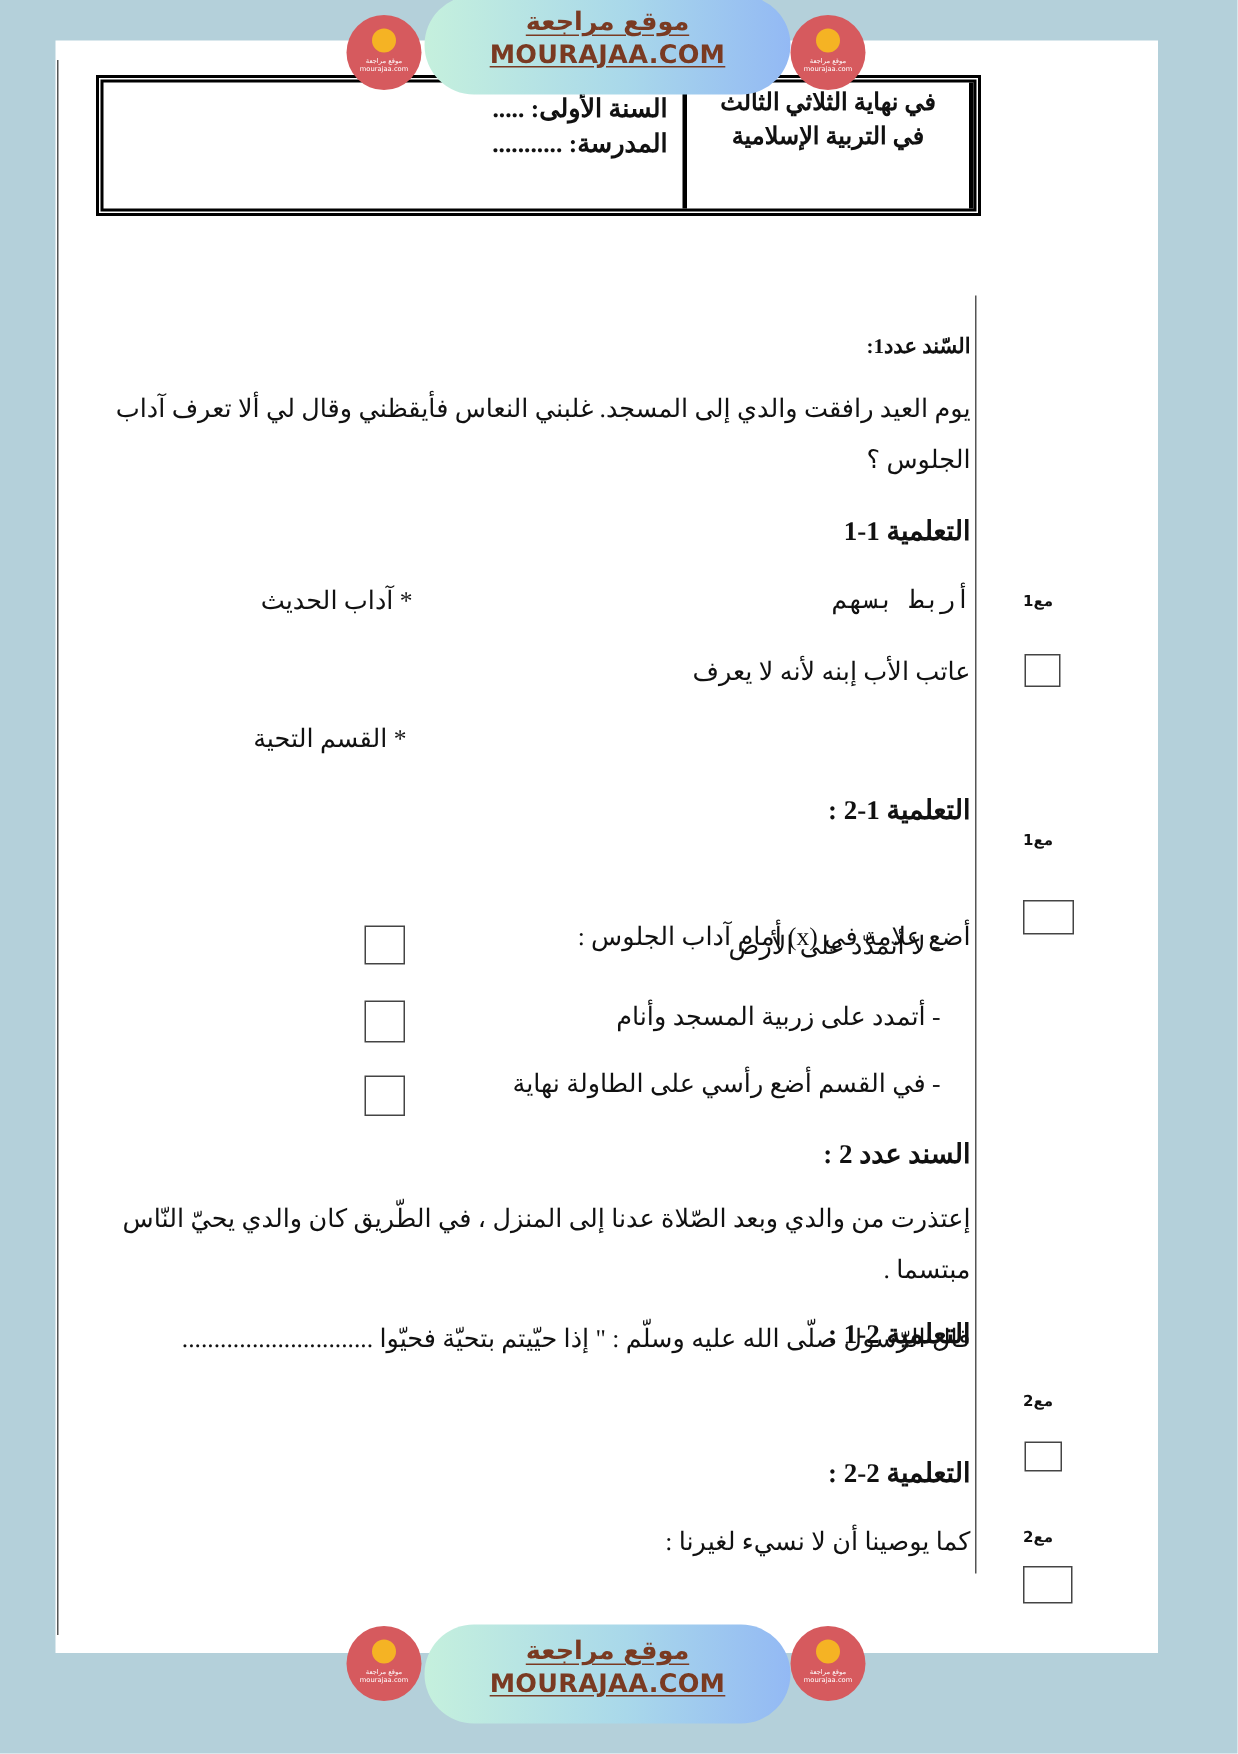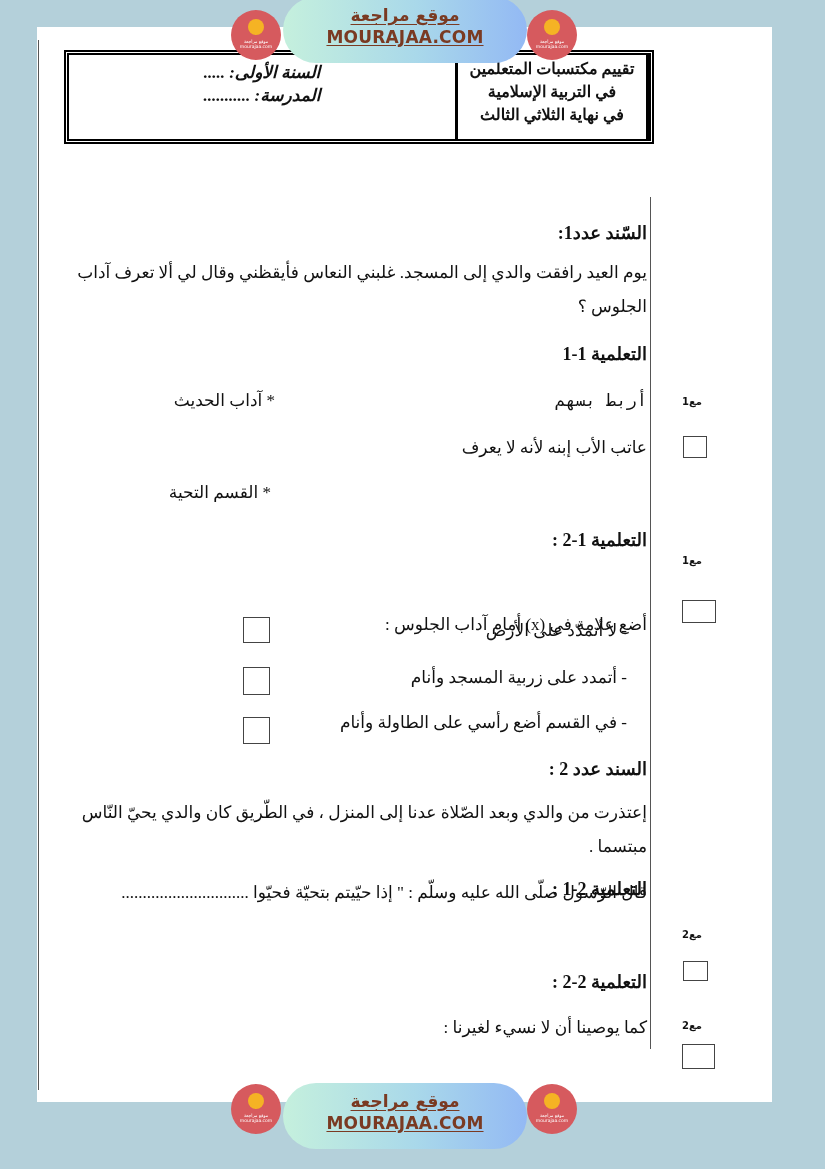--- a/index.html
+++ b/index.html
@@ -18,21 +18,21 @@
   
   .hdr-table {
     position:absolute; left:64px; top:50px; width:590px; height:94px;
     border:4px double #000; border-width:5px; box-sizing:border-box;
     display:flex; flex-direction:row-reverse; direction:rtl;
     outline:1px solid #000; outline-offset:-2px;
   }
   .hdr-cell { box-sizing:border-box; height:100%; padding:6px 10px; font-weight:bold; font-size:17px; line-height:23px; color:#111; }
   .hdr-cell.right { width:197px; text-align:right; order:3; }
   .hdr-cell.mid { width:194px; text-align:center; border-left:3px solid #000; border-right:3px solid #000; order:2; font-size:16px; padding-top:2px; }
-  .hdr-cell.left { flex:1; text-align:center; order:1;font-style:italic; }
+  .hdr-cell.left { flex:1; text-align:right; order:1; }
   .hdr-cell .row { display:block; white-space:nowrap; }
   .wm-pill {
     position:absolute; width:244px; height:66px; border-radius:33px;
     background:linear-gradient(90deg,#c5f0dd 0%,#a9d8ea 55%,#93b9f4 100%);
     text-align:center; color:#7a3a22; font-family:"DejaVu Sans", sans-serif; font-weight:bold;
   }
   .wm-pill .ar { display:block; font-size:17px; margin-top:8px; text-decoration:underline; text-underline-offset:3px; }
   .wm-pill .en { display:block; font-size:17px; margin-top:2px; text-decoration:underline; text-underline-offset:2px; letter-spacing:0.2px;}
   .wm-badge {
     position:absolute; width:50px; height:50px; border-radius:50%; background:#d65a5e;
@@ -49,23 +49,22 @@
   .box { position:absolute; border:1.5px solid #444; box-sizing:border-box; background:#fff; }
 </style>
 </head>
 <body>
 
 <div class="page"></div>
 <div class="page-edge"></div>
 
 <div class="hdr-table">
   <div class="hdr-cell mid">
-    <span class="row">تقييم مكتسبات المتعلمين</span>
+    <span class="row">في نهاية الثلاثي الثالث</span>
     <span class="row">في التربية الإسلامية</span>
-    <span class="row">في نهاية الثلاثي الثالث</span>
   </div>
   <div class="hdr-cell left">
     <span class="row">السنة الأولى: .....</span>
     <span class="row">المدرسة: ...........</span>
   </div>
 </div>
 
 <div class="wm-badge" style="left:231px; top:10px;">
   <span class="logo"></span>
   <span class="cap"><span>موقع مراجعة</span><br><span>mourajaa.com</span></span>
@@ -74,38 +73,38 @@
   <span class="ar">موقع مراجعة</span>
   <span class="en">MOURAJAA.COM</span>
 </div>
 <div class="wm-badge" style="left:527px; top:10px;">
   <span class="logo"></span>
   <span class="cap"><span>موقع مراجعة</span><br><span>mourajaa.com</span></span>
 </div>
 
 <div class="vline"></div>
 
-<div class="txt bold" style="right:178px; top:222px; font-size:18px;">السّند عدد1:</div>
+<div class="txt bold" style="right:178px; top:222px; font-size:14px;">السّند عدد1:</div>
 <div class="txt para" style="right:178px; top:256px; width:580px;">يوم العيد رافقت والدي إلى المسجد. غلبني النعاس فأيقظني وقال لي ألا تعرف آداب الجلوس ؟</div>
 
 <div class="txt bold" style="right:178px; top:343px; font-size:18px;">التعلمية 1-1</div>
 <div class="txt" style="right:178px; top:390px;font-family:Liberation Mono, monospace;">أربط بسهم</div>
 <div class="txt" style="right:550px; top:390px;">*  آداب الحديث</div>
 <div class="txt" style="right:178px; top:437px;">عاتب الأب إبنه لأنه لا يعرف</div>
 <div class="txt" style="right:554px; top:482px;">* القسم التحية</div>
 <div class="criterion" style="top:396px;">مع1</div>
 <div class="box" style="left:683px; top:436px; width:24px; height:22px;"></div>
 
 <div class="txt bold" style="right:178px; top:529px; font-size:18px;">التعلمية 1-2 :</div>
 <div class="txt" style="right:178px; top:574px;margin-top:40px;">أضع علامة في (x) أمام آداب الجلوس :</div>
 <div class="txt" style="right:198px; top:620px;">-   لا أتمدّد على الأرض</div>
 <div class="box" style="left:243px; top:617px; width:27px; height:26px;"></div>
 <div class="txt" style="right:198px; top:667px;">-   أتمدد على زربية المسجد وأنام</div>
 <div class="box" style="left:243px; top:667px; width:27px; height:28px;"></div>
-<div class="txt" style="right:198px; top:712px;">-   في القسم أضع رأسي على الطاولة وأنام</div>
+<div class="txt" style="right:198px; top:712px;">-   في القسم أضع رأسي على الطاولة نهاية</div>
 <div class="box" style="left:243px; top:717px; width:27px; height:27px;"></div>
 <div class="criterion" style="top:555px;">مع1</div>
 <div class="box" style="left:682px; top:600px; width:34px; height:23px;"></div>
 
 <div class="txt bold" style="right:178px; top:758px; font-size:18px;">السند عدد 2 :</div>
 <div class="txt para" style="right:178px; top:796px; width:580px;">إعتذرت من والدي وبعد الصّلاة عدنا إلى المنزل ، في الطّريق كان والدي يحيّ النّاس مبتسما .</div>
 
 <div class="txt bold" style="right:178px; top:878px; font-size:18px;">التعلمية 2-1 :</div>
 <div class="txt" style="right:178px; top:882px;">قال الرّسول صلّى الله عليه وسلّم : " إذا حيّيتم بتحيّة فحيّوا ..............................</div>
 <div class="criterion" style="top:929px;">مع2</div>

